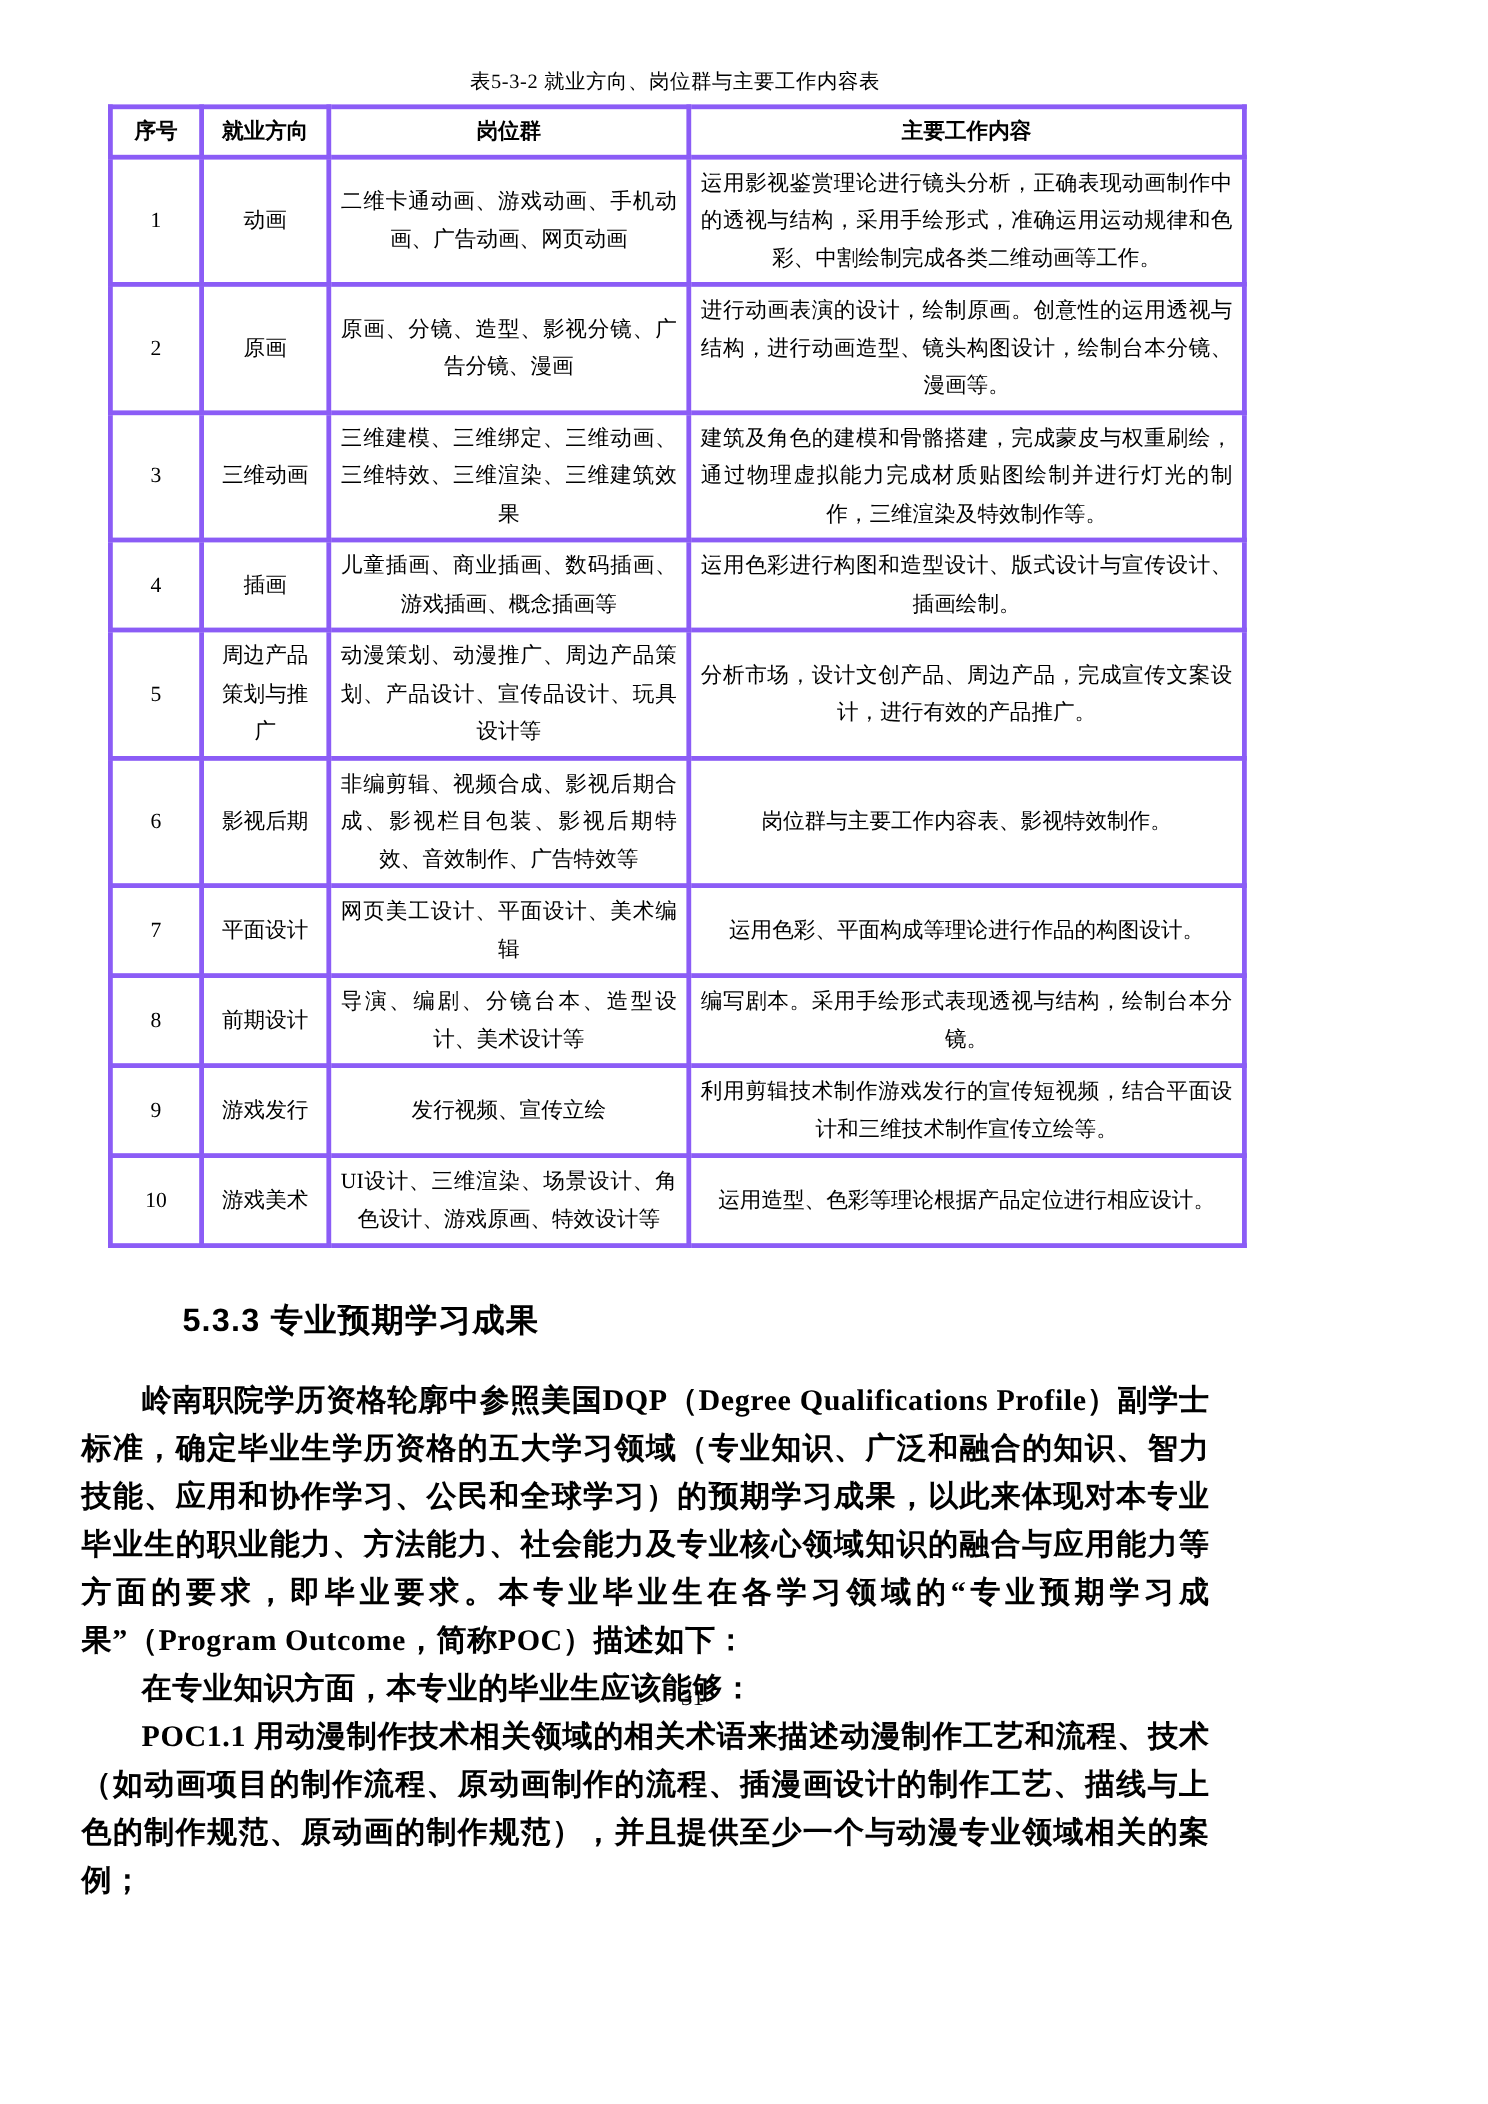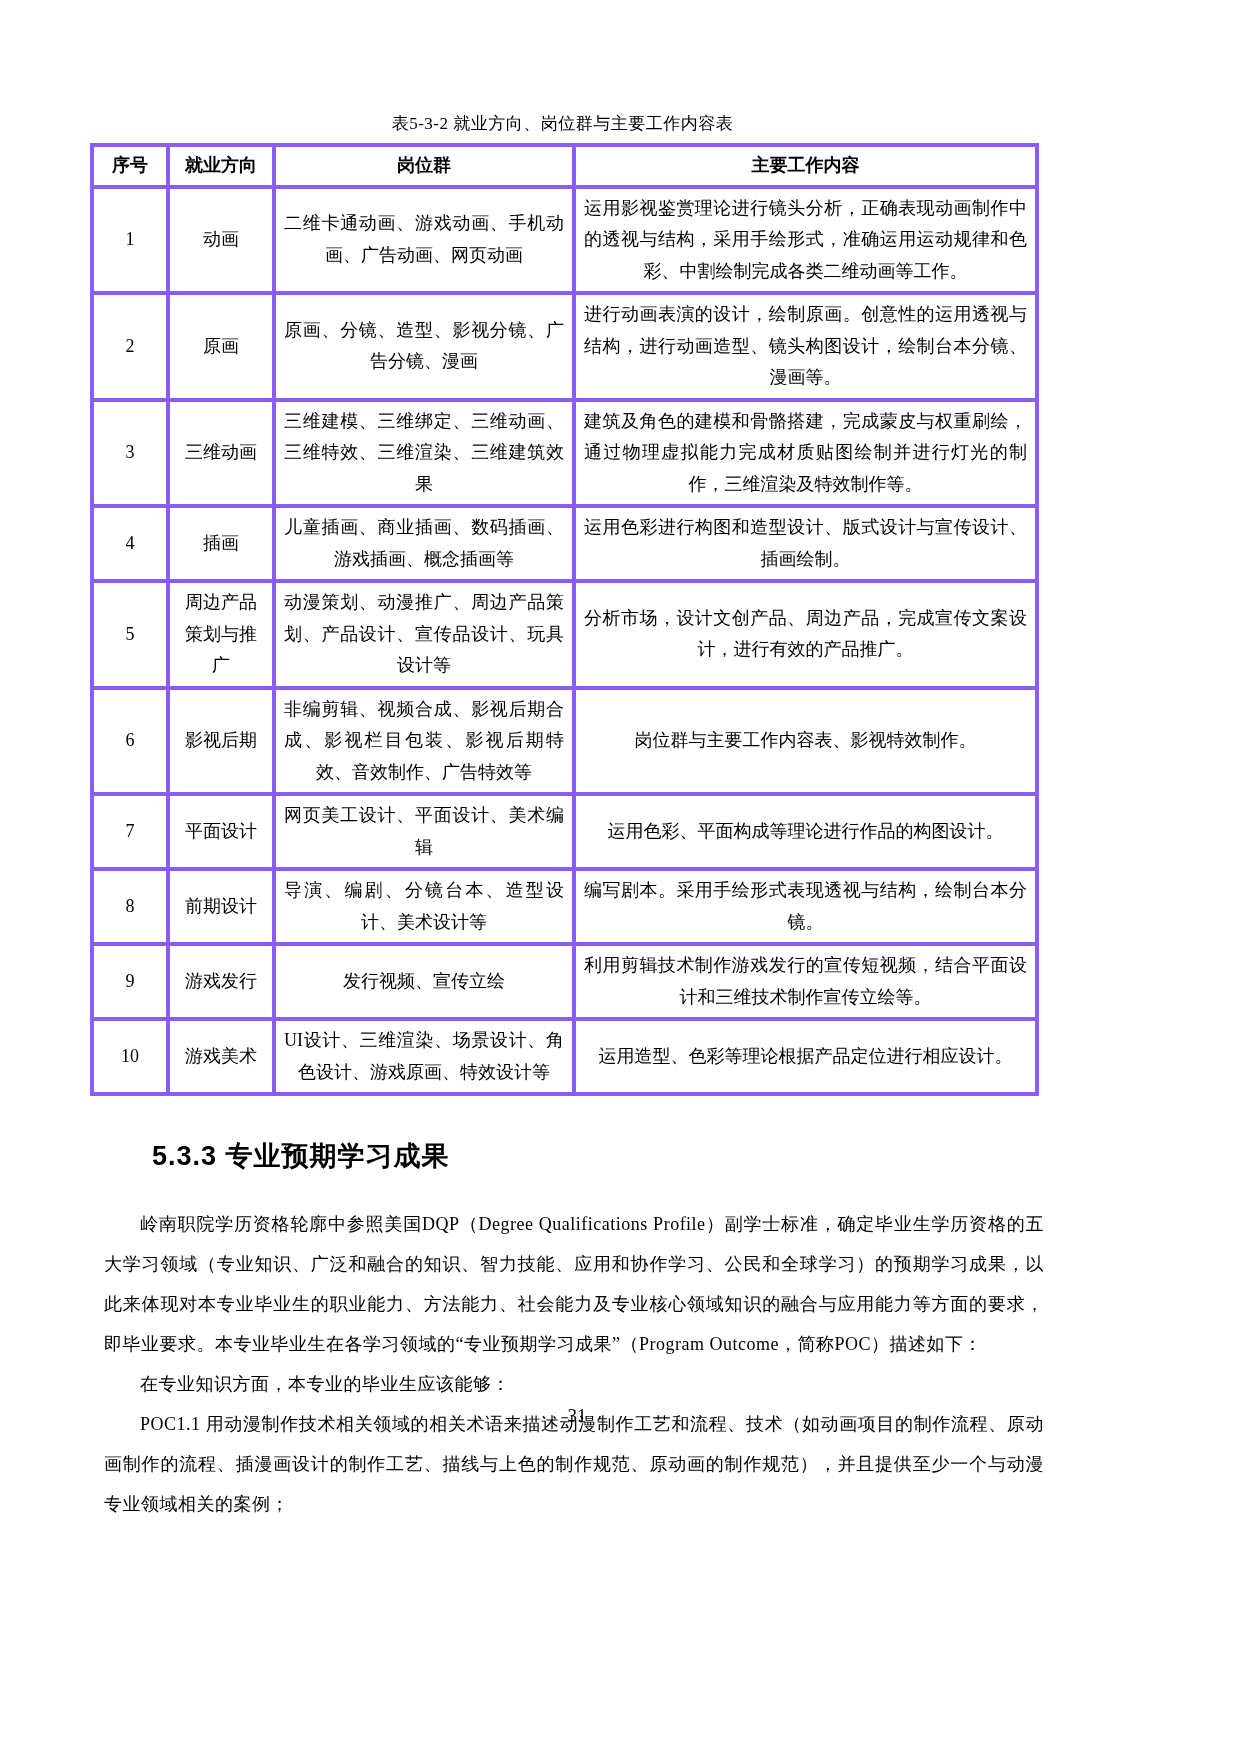--- a/index.html
+++ b/index.html
@@ -8,21 +8,21 @@
     width: 1240px;
     height: 1753px;
     position: relative;
     font-family: "Liberation Serif", "DejaVu Serif", serif;
     color: #000;
   }
   .page {
     position: relative;
     width: 1240px;
     height: 1475px;
-    padding-top: 112px;
+    padding-top: 56px;
   }
   
   .table-caption {
     width: 945px;
     margin: 0 0 8px 90px;
     text-align: center;
     font-size: 17px;
     letter-spacing: 0.5px;
   }
   table.jobs {
@@ -54,23 +54,24 @@
   
   .section-heading {
     margin: 42px 0 0 152px;
     font-family: Liberation Sans, sans-serif;
     font-size: 27px;
     font-weight: bold;
     letter-spacing: 1px;
   }
   .text-block {
     width: 940px;
-    margin: 30px 0 0 104px;
-    font-size: 18px;
+    margin: 30px 0 0 68px;
+    font-size: 25px;
     line-height: 40px;
+    font-weight: bold;
   }
   .text-block p {
     text-indent: 2em;
     text-align: justify;
     letter-spacing: 0.5px;
   }
   
   .page-number {
     position: absolute;
     bottom: 48px;

